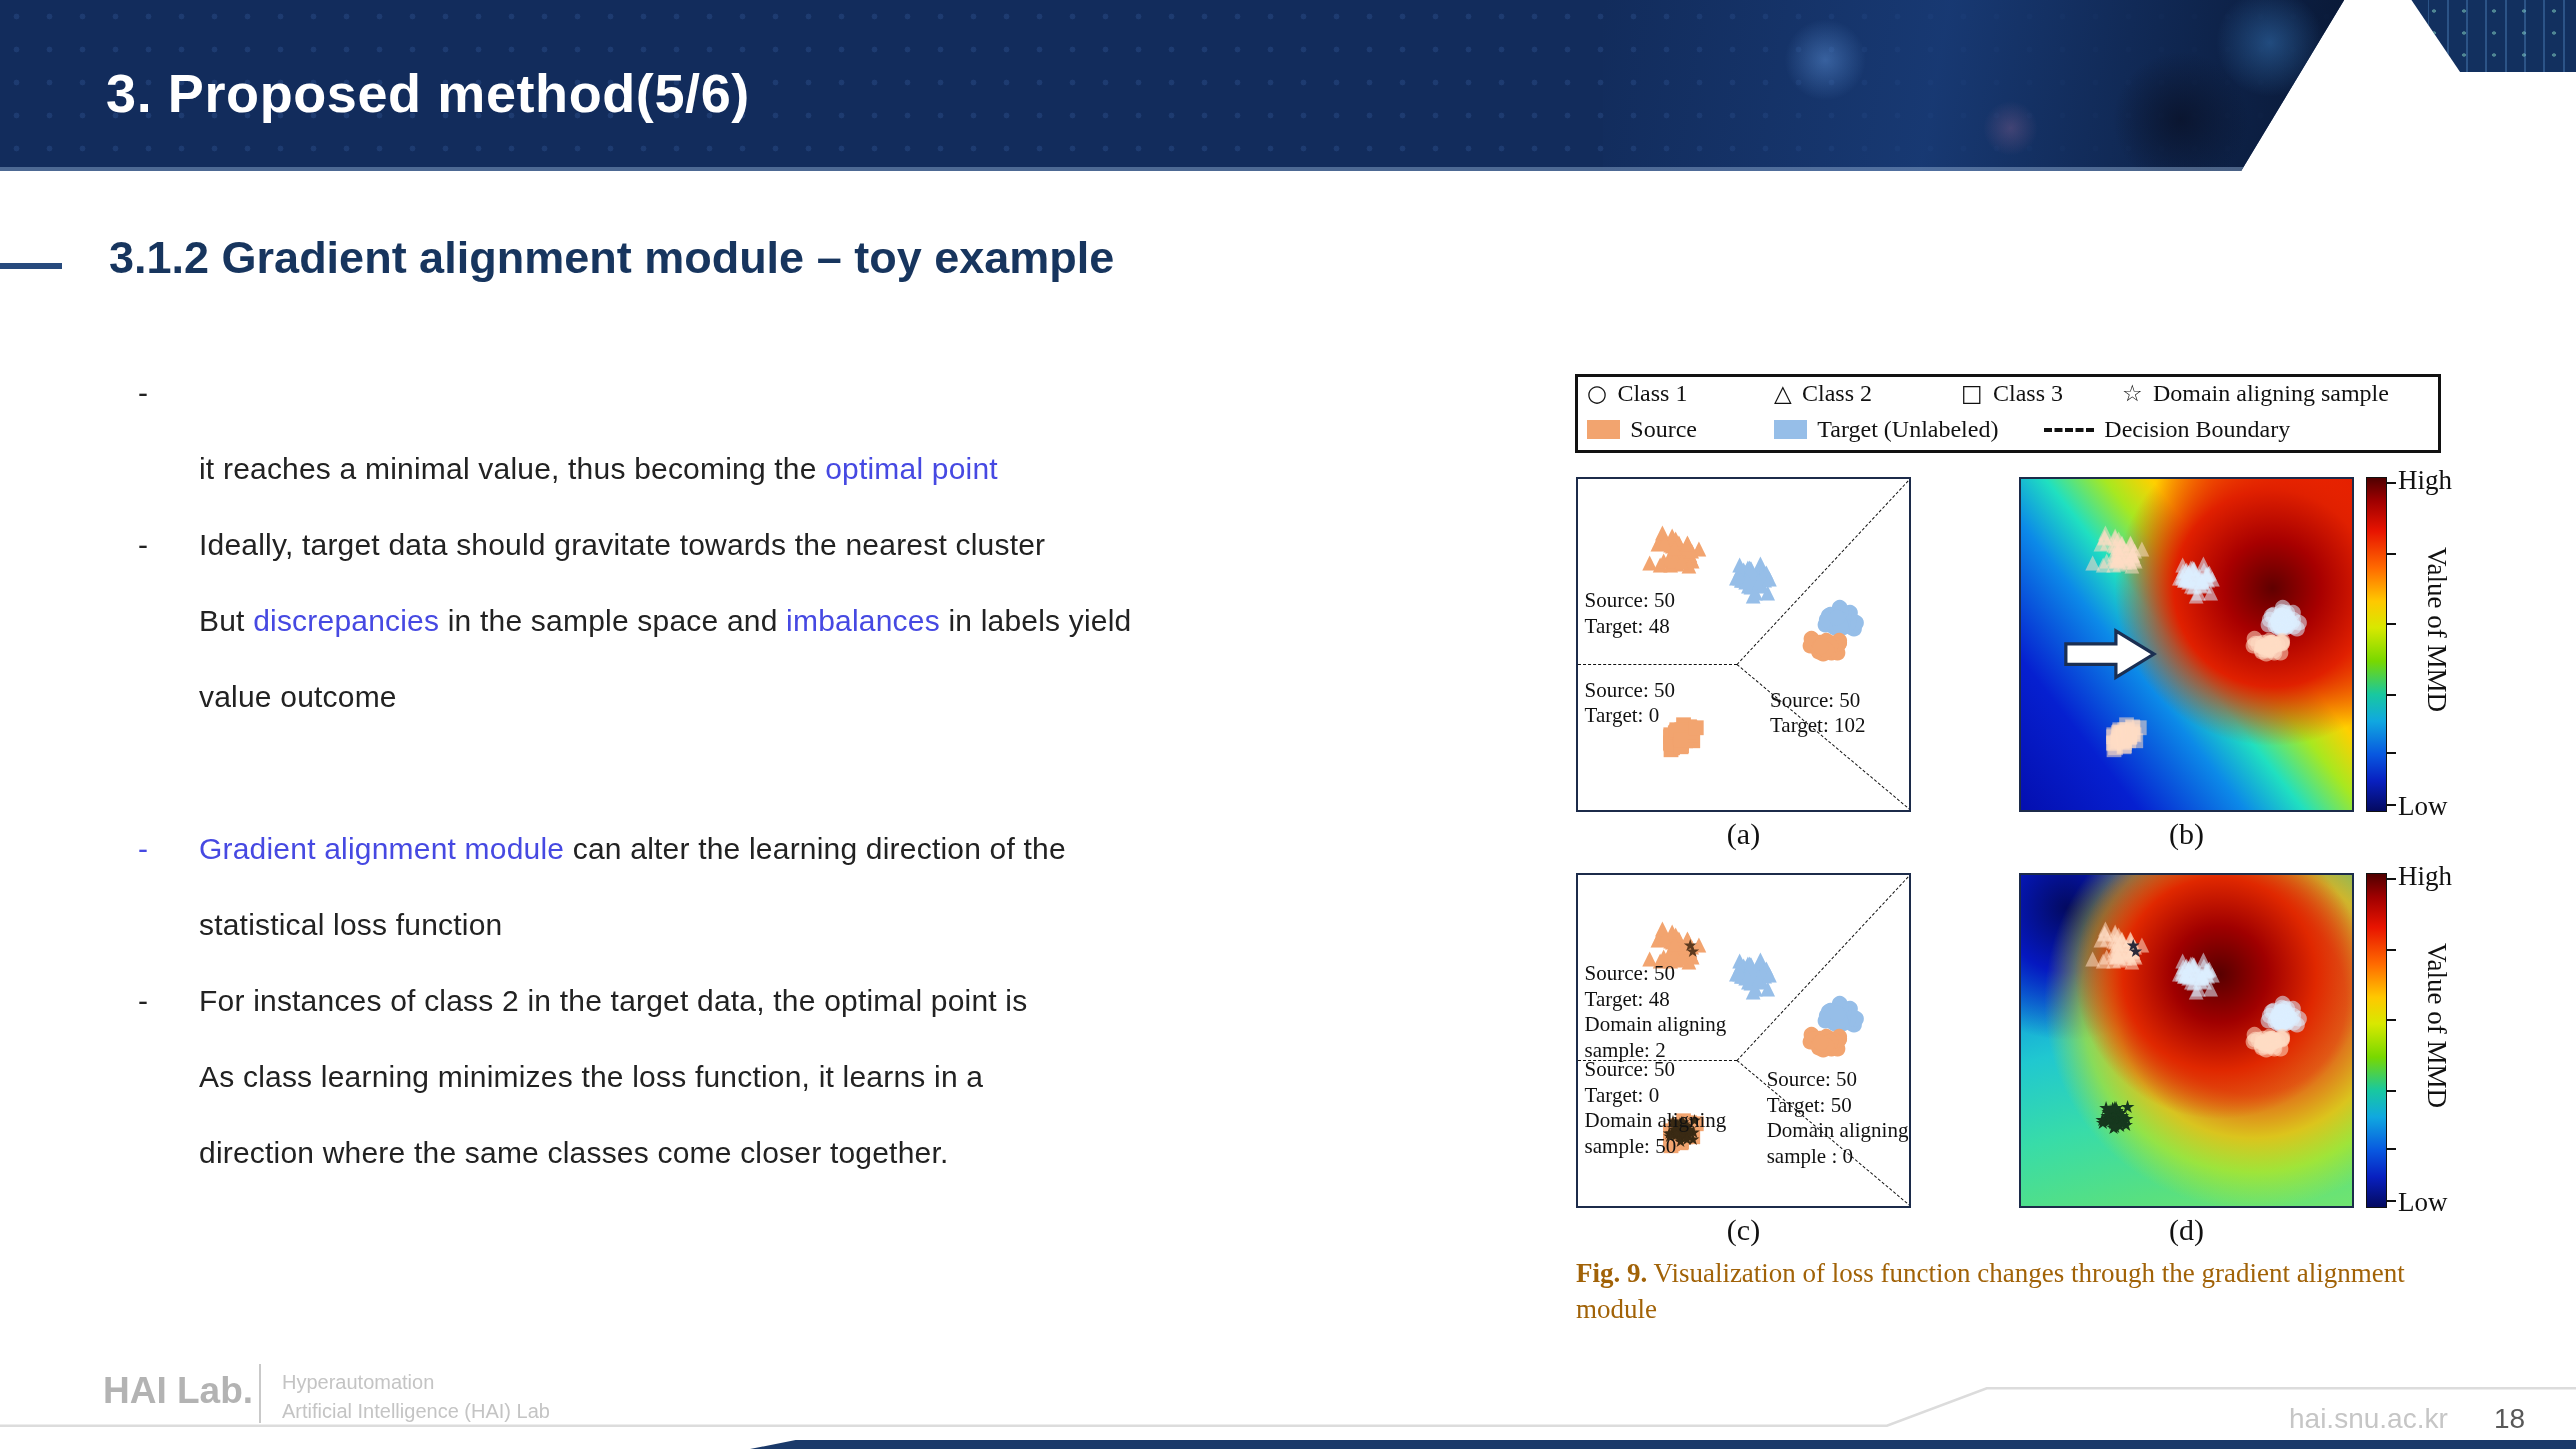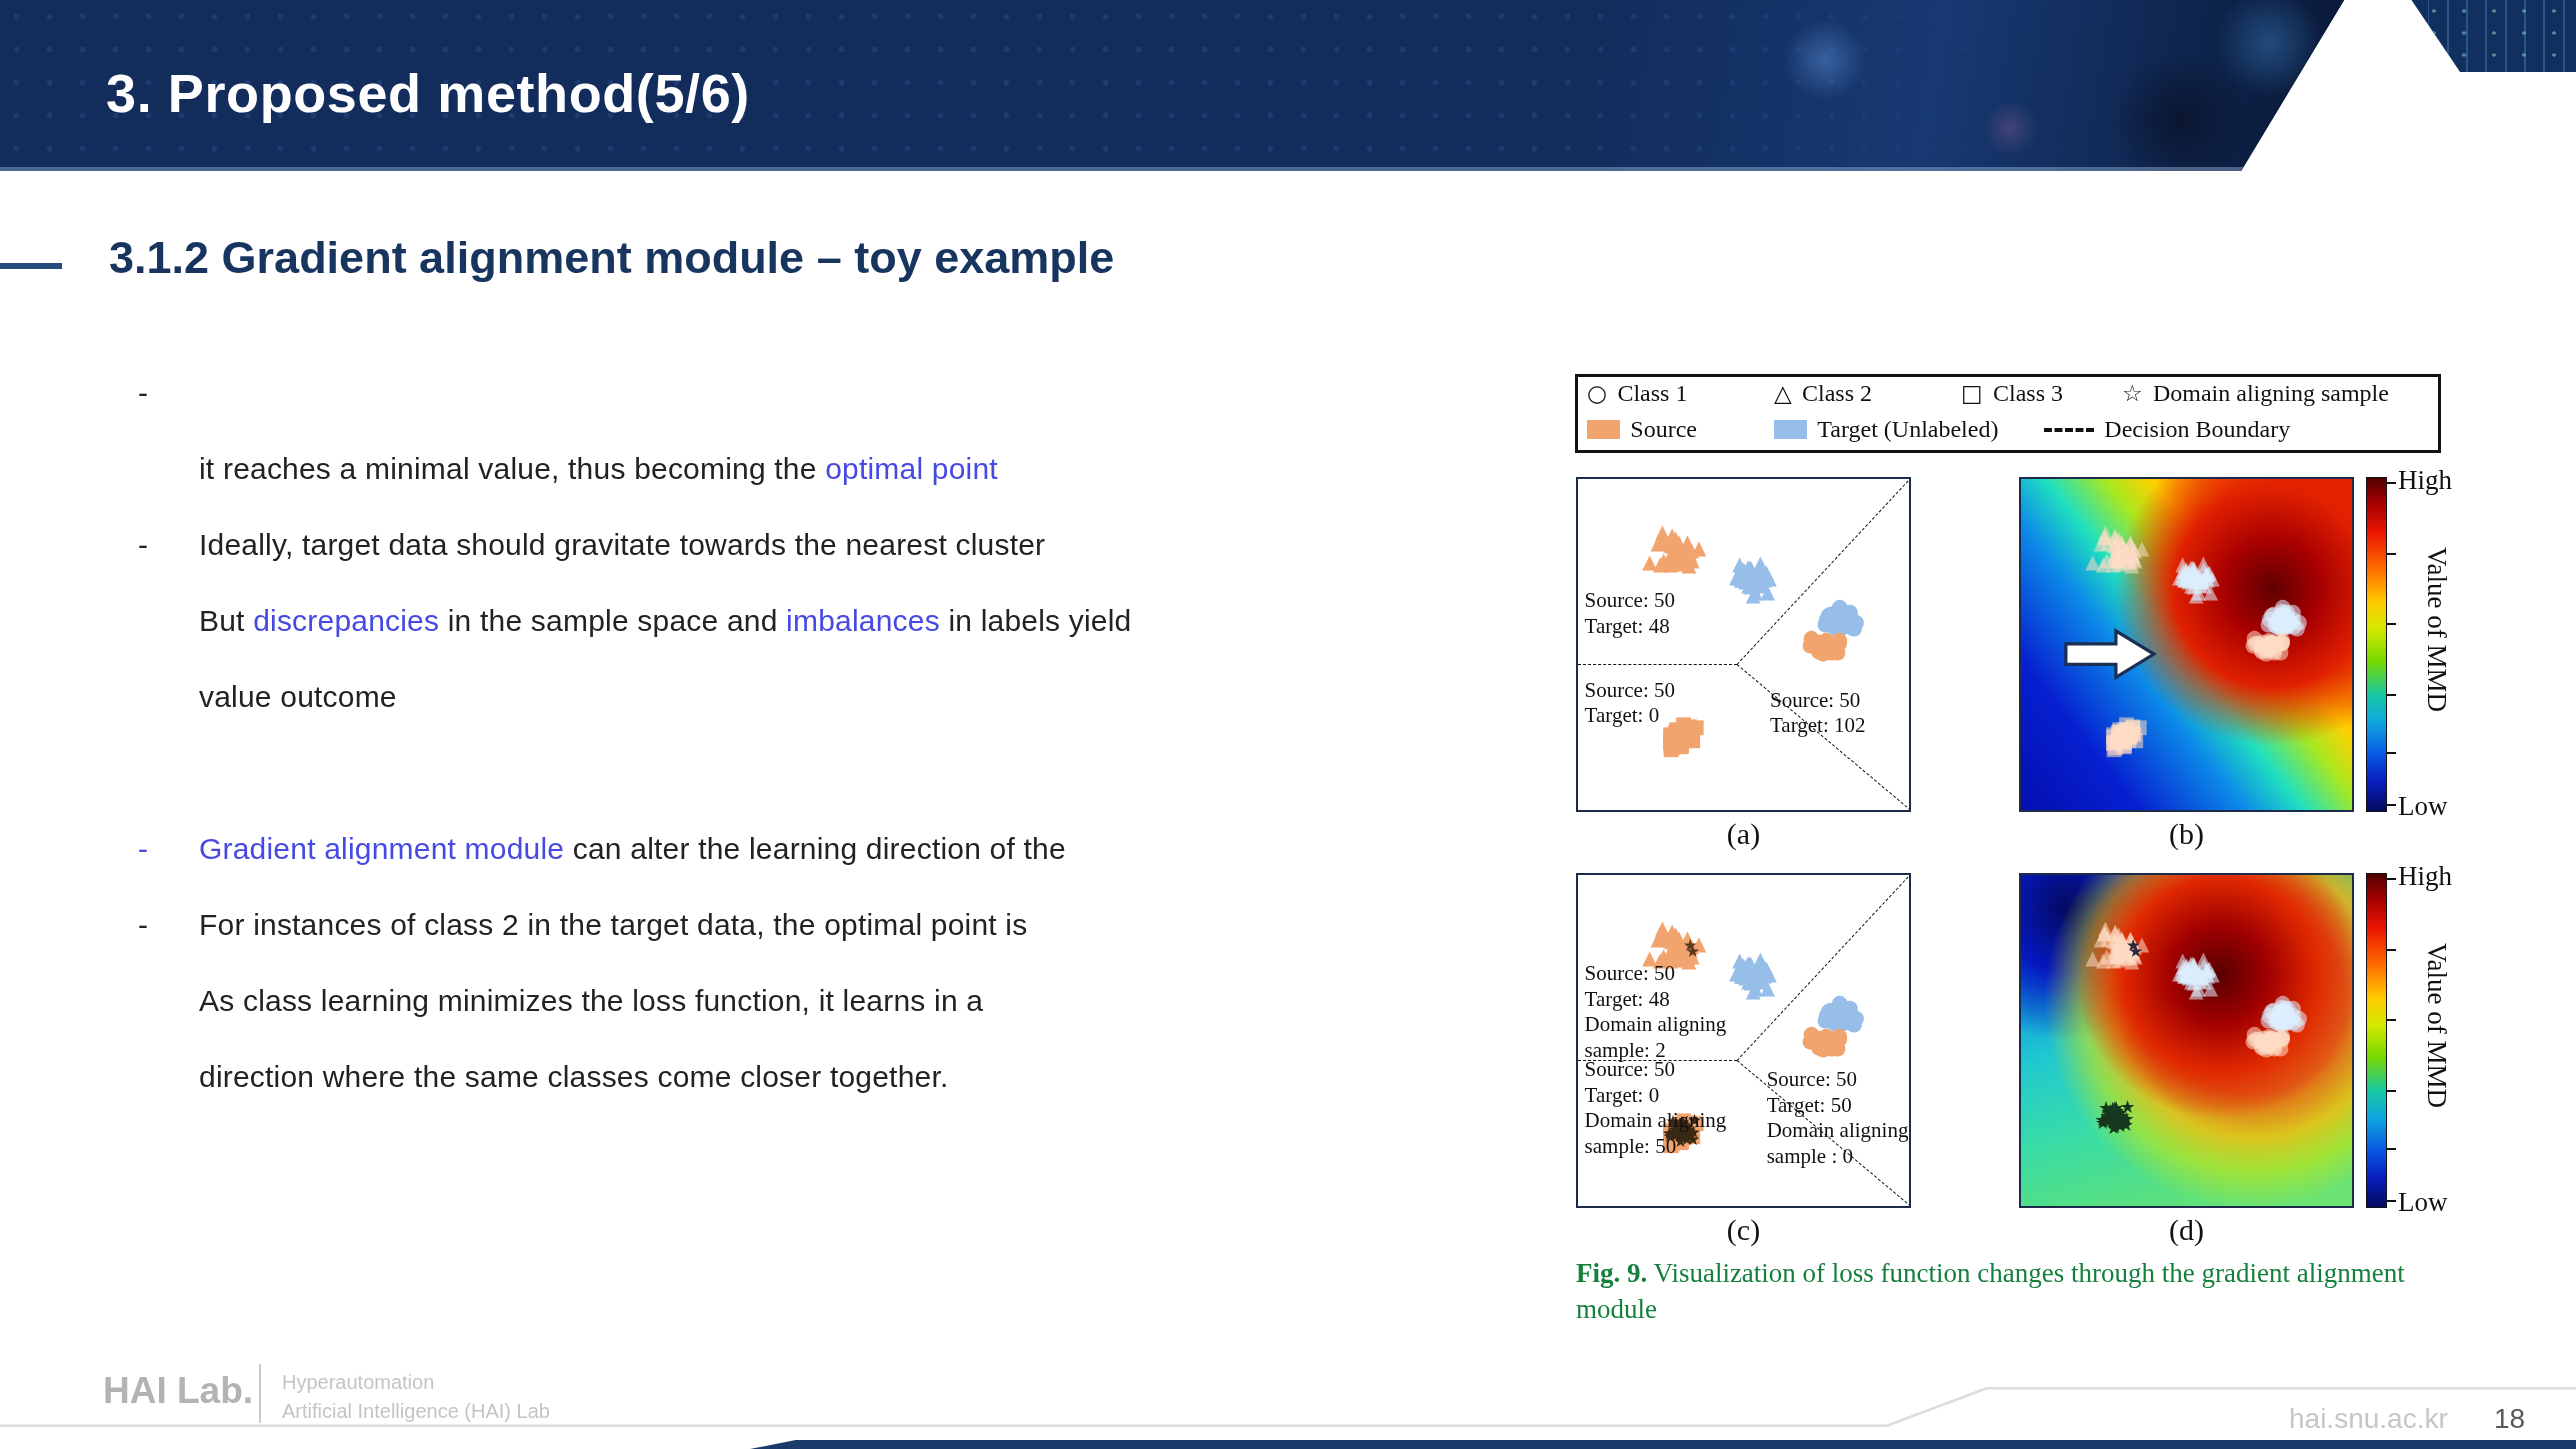--- a/index.html
+++ b/index.html
@@ -77,21 +77,21 @@
     background:linear-gradient(to bottom,#500000 0%,#a00000 7%,#e81400 16%,#ff6a00 27%,#ffc800 37%,
       #d8e800 45%,#78d800 55%,#18c8a0 65%,#10a8e0 73%,#0858e0 83%,#0820c0 91%,#040a60 100%);
     border:1.3px solid #111;box-sizing:border-box;}
   .cb-tick{position:absolute;left:20.6px;width:9px;height:1.9px;background:#111;}
   .cb-high{position:absolute;font-family:"Liberation Serif",serif;font-size:27px;color:#111;}
   .cb-low{position:absolute;font-family:"Liberation Serif",serif;font-size:27px;color:#111;}
   .cb-title{position:absolute;font-family:"Liberation Serif",serif;font-size:27px;color:#111;
     writing-mode:vertical-rl;}
 
   .fig-caption{position:absolute;left:1576px;top:1255px;width:882px;
-    font-family:"Liberation Serif",serif;font-size:27px;color:#15803d;line-height:1.35;}
+    font-family:"Liberation Serif",serif;font-size:27px;color:#a16207;line-height:1.35;}
 
   
   .footer-line{position:absolute;left:0;top:1378px;width:2576px;height:58px;}
   .hai-lab{position:absolute;left:103px;top:1370px;font-size:37px;font-weight:700;color:#b3b3b3;}
   .hai-sep{position:absolute;left:259px;top:1364px;width:1.9px;height:59px;background:#c9c9c9;}
   .hai-sub{position:absolute;left:282px;top:1368px;font-size:20px;color:#c4c4c4;line-height:1.44;}
   .footer-url{position:absolute;left:2289px;top:1403px;font-size:28px;color:#c6c6c6;}
   .footer-page{position:absolute;left:2494px;top:1403px;font-size:28px;color:#585858;}
   .bottom-bar{position:absolute;left:750px;bottom:0;width:1826px;height:9px;background:#1b3a6a;
     clip-path:polygon(2.5% 0,100% 0,100% 100%,0 100%);}
@@ -127,20 +127,24 @@
         <span class="btxt"><span>But </span><span class="accent">discrepancies</span><span> in the sample space and </span><span class="accent">imbalances</span><span> in labels yield</span></span>
       </div>
       <div class="brow">
         <span class="dash"></span>
         <span class="btxt"><span>value outcome</span></span>
       </div>
       <div class="spacer-row"></div>
       <div class="brow">
         <span class="dash accent">-</span>
         <span class="btxt"><span class="accent">Gradient alignment module</span><span> can alter the learning direction of the</span></span>
+      </div>
+      <div class="brow">
+        <span class="dash"></span>
+        <span class="btxt"><span>statistical loss function</span></span>
       </div>
       <div class="brow">
         <span class="dash">-</span>
         <span class="btxt"><span>For instances of class 2 in the target data, the optimal point is</span></span>
       </div>
       <div class="brow">
         <span class="dash"></span>
         <span class="btxt"><span>As class learning minimizes the loss function, it learns in a</span></span>
       </div>
       <div class="brow">

